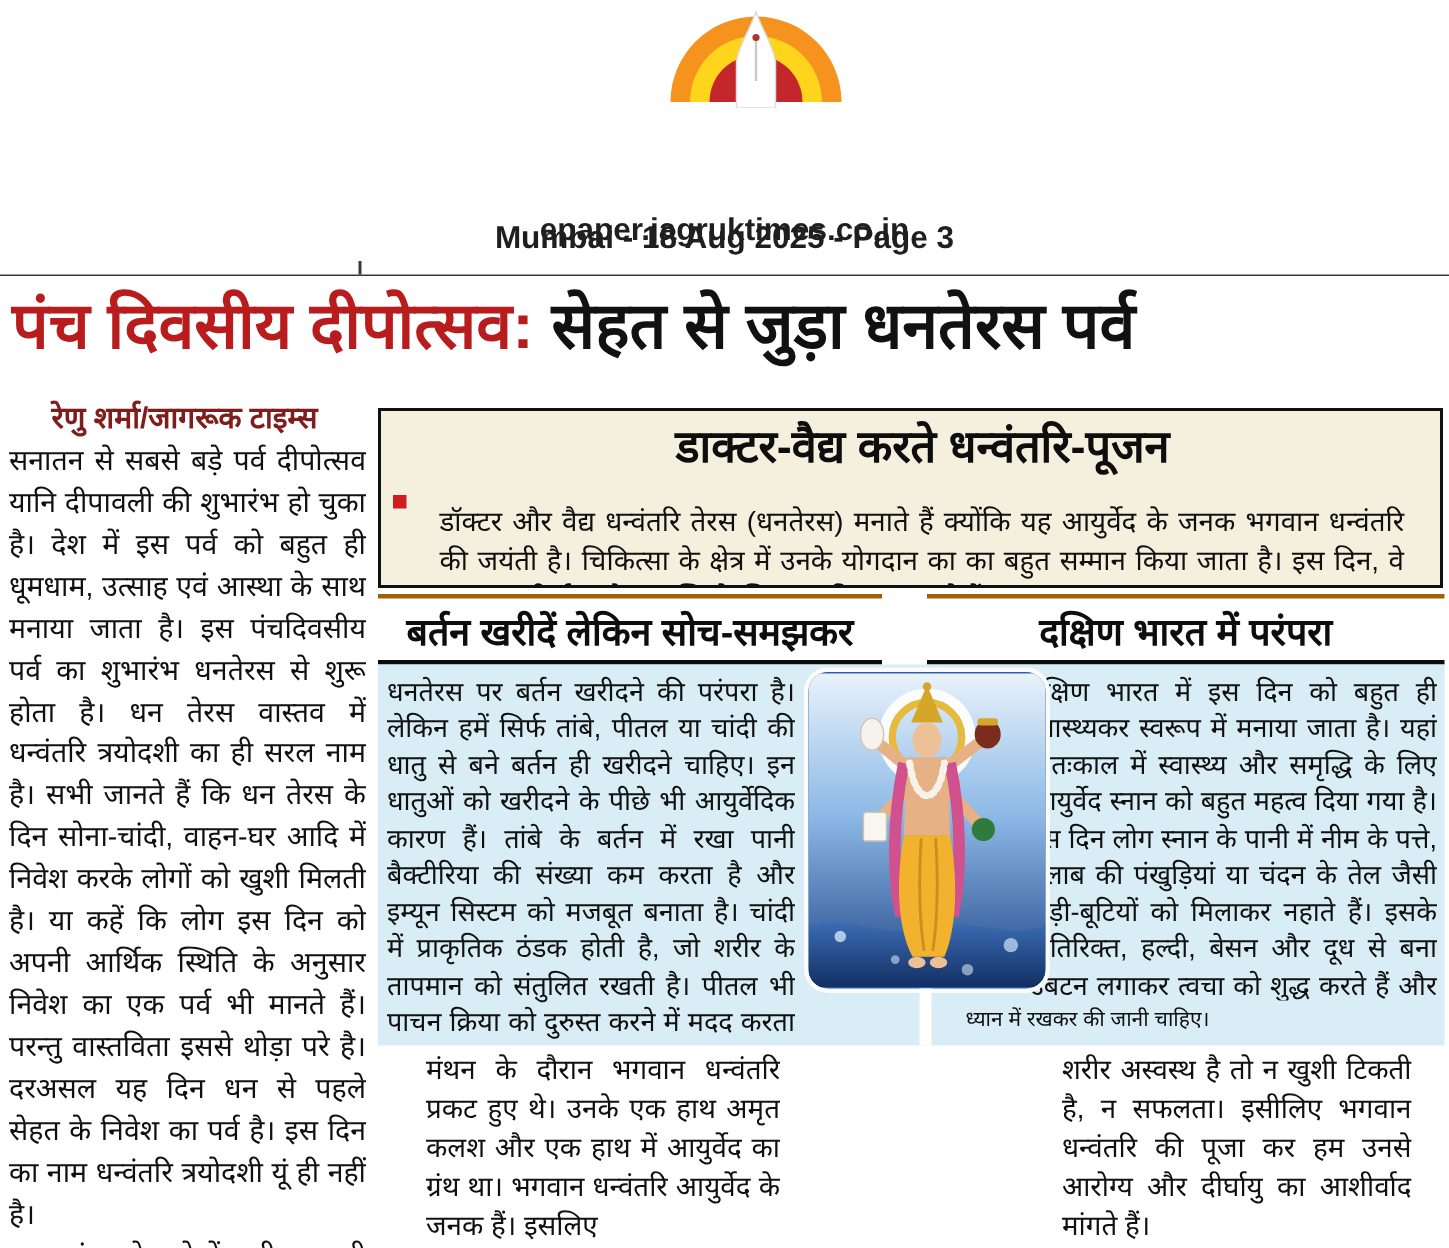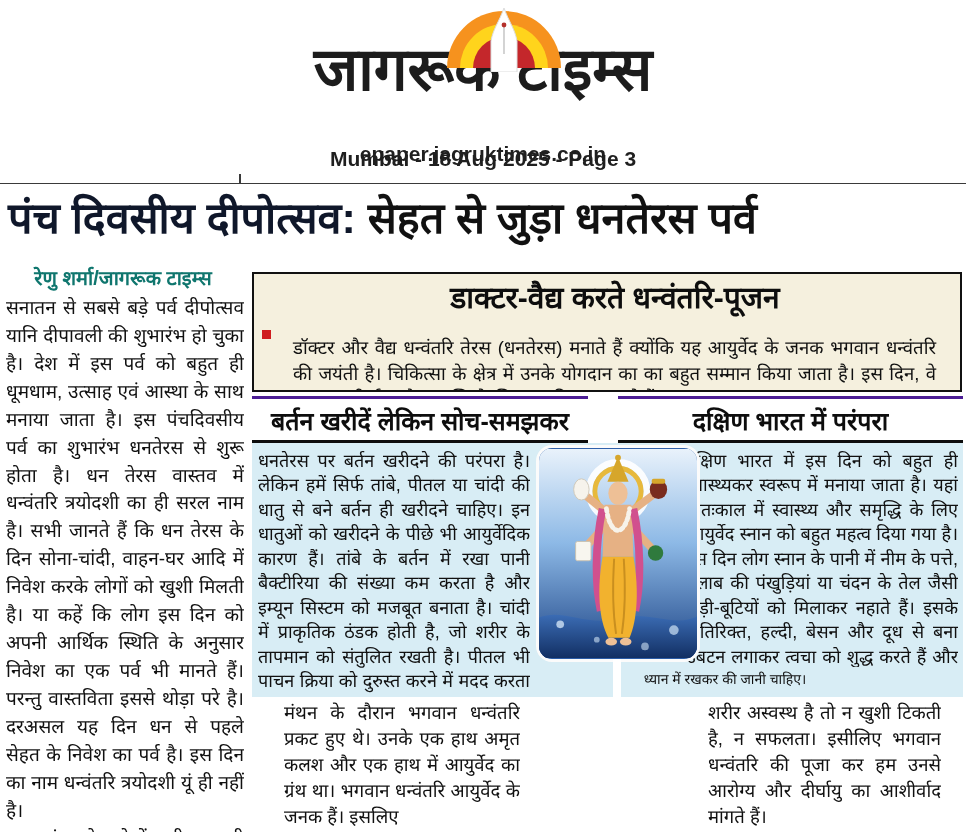--- a/index.html
+++ b/index.html
@@ -12,42 +12,42 @@
   .np-title{position:absolute;top:38px;left:0;width:966px;margin:0;z-index:1;
             font-size:60px;font-weight:800;letter-spacing:0px;color:#1c1c1c;line-height:1.05;}
   .mast-site{position:absolute;top:122px;left:0;width:966px;font-size:21px;font-weight:600;color:#1f1f1f;margin-top:20px;}
   .mast-edition{position:absolute;top:147px;left:0;width:966px;font-size:21px;font-weight:600;color:#1f1f1f;}
   .top-rule{position:absolute;top:183px;left:0;width:966px;height:1px;background:#3a3a3a;}
   .col-tick{position:absolute;top:174px;left:239px;width:2px;height:9px;background:#3a3a3a;}
 
   
   .headline{position:absolute;top:191px;left:8px;width:954px;white-space:nowrap;
             font-weight:800;font-size:43px;line-height:1.3;}
-  .headline .lead{color:#0f172a;}
+  .headline .lead{color:#b91c1c;}
   .headline .rest{color:#111;}
 
   .byline{position:absolute;top:264px;left:0;width:246px;text-align:center;
-          font-size:20px;font-weight:700;color:#0f766e;}
+          font-size:20px;font-weight:700;color:#7f1d1d;}
 
   
   .left-col{position:absolute;top:294px;left:6px;width:238px;height:538px;overflow:hidden;
             font-size:19px;line-height:1.47;text-align:justify;color:#101010;}
   .left-col p{margin:0;}
 
   
   .doctor-box{position:absolute;top:272px;left:252px;width:710px;height:120px;
               background:#f5f0de;border:2px solid #111;box-sizing:border-box;overflow:hidden;}
   .doctor-box h2{margin:2px 0 4px 16px;text-align:center;font-size:30px;font-weight:800;color:#0d0d0d;}
   .doctor-body{display:flex;padding:0 10px 0 8px;}
   .bullet-sq{flex:0 0 9px;width:9px;height:9px;background:#cf1d1f;margin:9px 8px 0 0;}
   .doctor-text{font-size:18.5px;line-height:1.38;text-align:justify;color:#101010;}
 
   
   .subhead{position:absolute;top:396px;height:47px;box-sizing:border-box;
-           border-top:3px solid #4c1d95;border-bottom:3px solid #0c0c0c;
+           border-top:3px solid #a16207;border-bottom:3px solid #0c0c0c;
            display:flex;align-items:center;justify-content:center;
            font-size:25px;font-weight:800;color:#0d0d0d;background:#fff;}
   .subhead.left{left:252px;width:336px;}
   .subhead.right{left:618px;width:345px;}
 
   
   .blue-panel{position:absolute;top:443px;left:252px;width:711px;height:254px;background:#d8edf5;}
   .pots-col{position:absolute;top:449px;left:258px;width:272px;height:244px;overflow:hidden;
             font-size:18px;line-height:1.36;text-align:justify;color:#101010;}
   .south-col{position:absolute;top:449px;left:686px;width:272px;height:218px;overflow:hidden;
@@ -78,21 +78,20 @@
     <div class="logo-icon">
       <svg viewBox="0 0 122 66" xmlns="http://www.w3.org/2000/svg">
         <path d="M4 62 A57 57 0 0 1 118 62 Z" fill="#f6921e"></path>
         <path d="M17 62 A44 44 0 0 1 105 62 Z" fill="#ffd41c"></path>
         <path d="M30 62 A31 31 0 0 1 92 62 Z" fill="#c4272b"></path>
         <path d="M61 2 C56 16 50 23 48 35 L48 66 L74 66 L74 35 C72 23 66 16 61 2 Z" fill="#ffffff" stroke="#dcdcdc" stroke-width="1"></path>
         <line x1="61" y1="20" x2="61" y2="48" stroke="#c9c9c9" stroke-width="1.6"></line>
         <circle cx="61" cy="19" r="2.4" fill="#b5312c"></circle>
       </svg>
     </div>
-    <h1 class="np-title">जागरूक टाइम्स</h1>
     <div class="mast-site">epaper.jagruktimes.co.in</div>
     <div class="mast-edition">Mumbai - 18 Aug 2025 - Page 3</div>
   </header>
 
   <div class="top-rule"></div>
   <div class="col-tick"></div>
 
   <div class="headline">
     <span class="lead">पंच दिवसीय दीपोत्सव:</span>
     <span class="rest">सेहत से जुड़ा धनतेरस पर्व</span>

